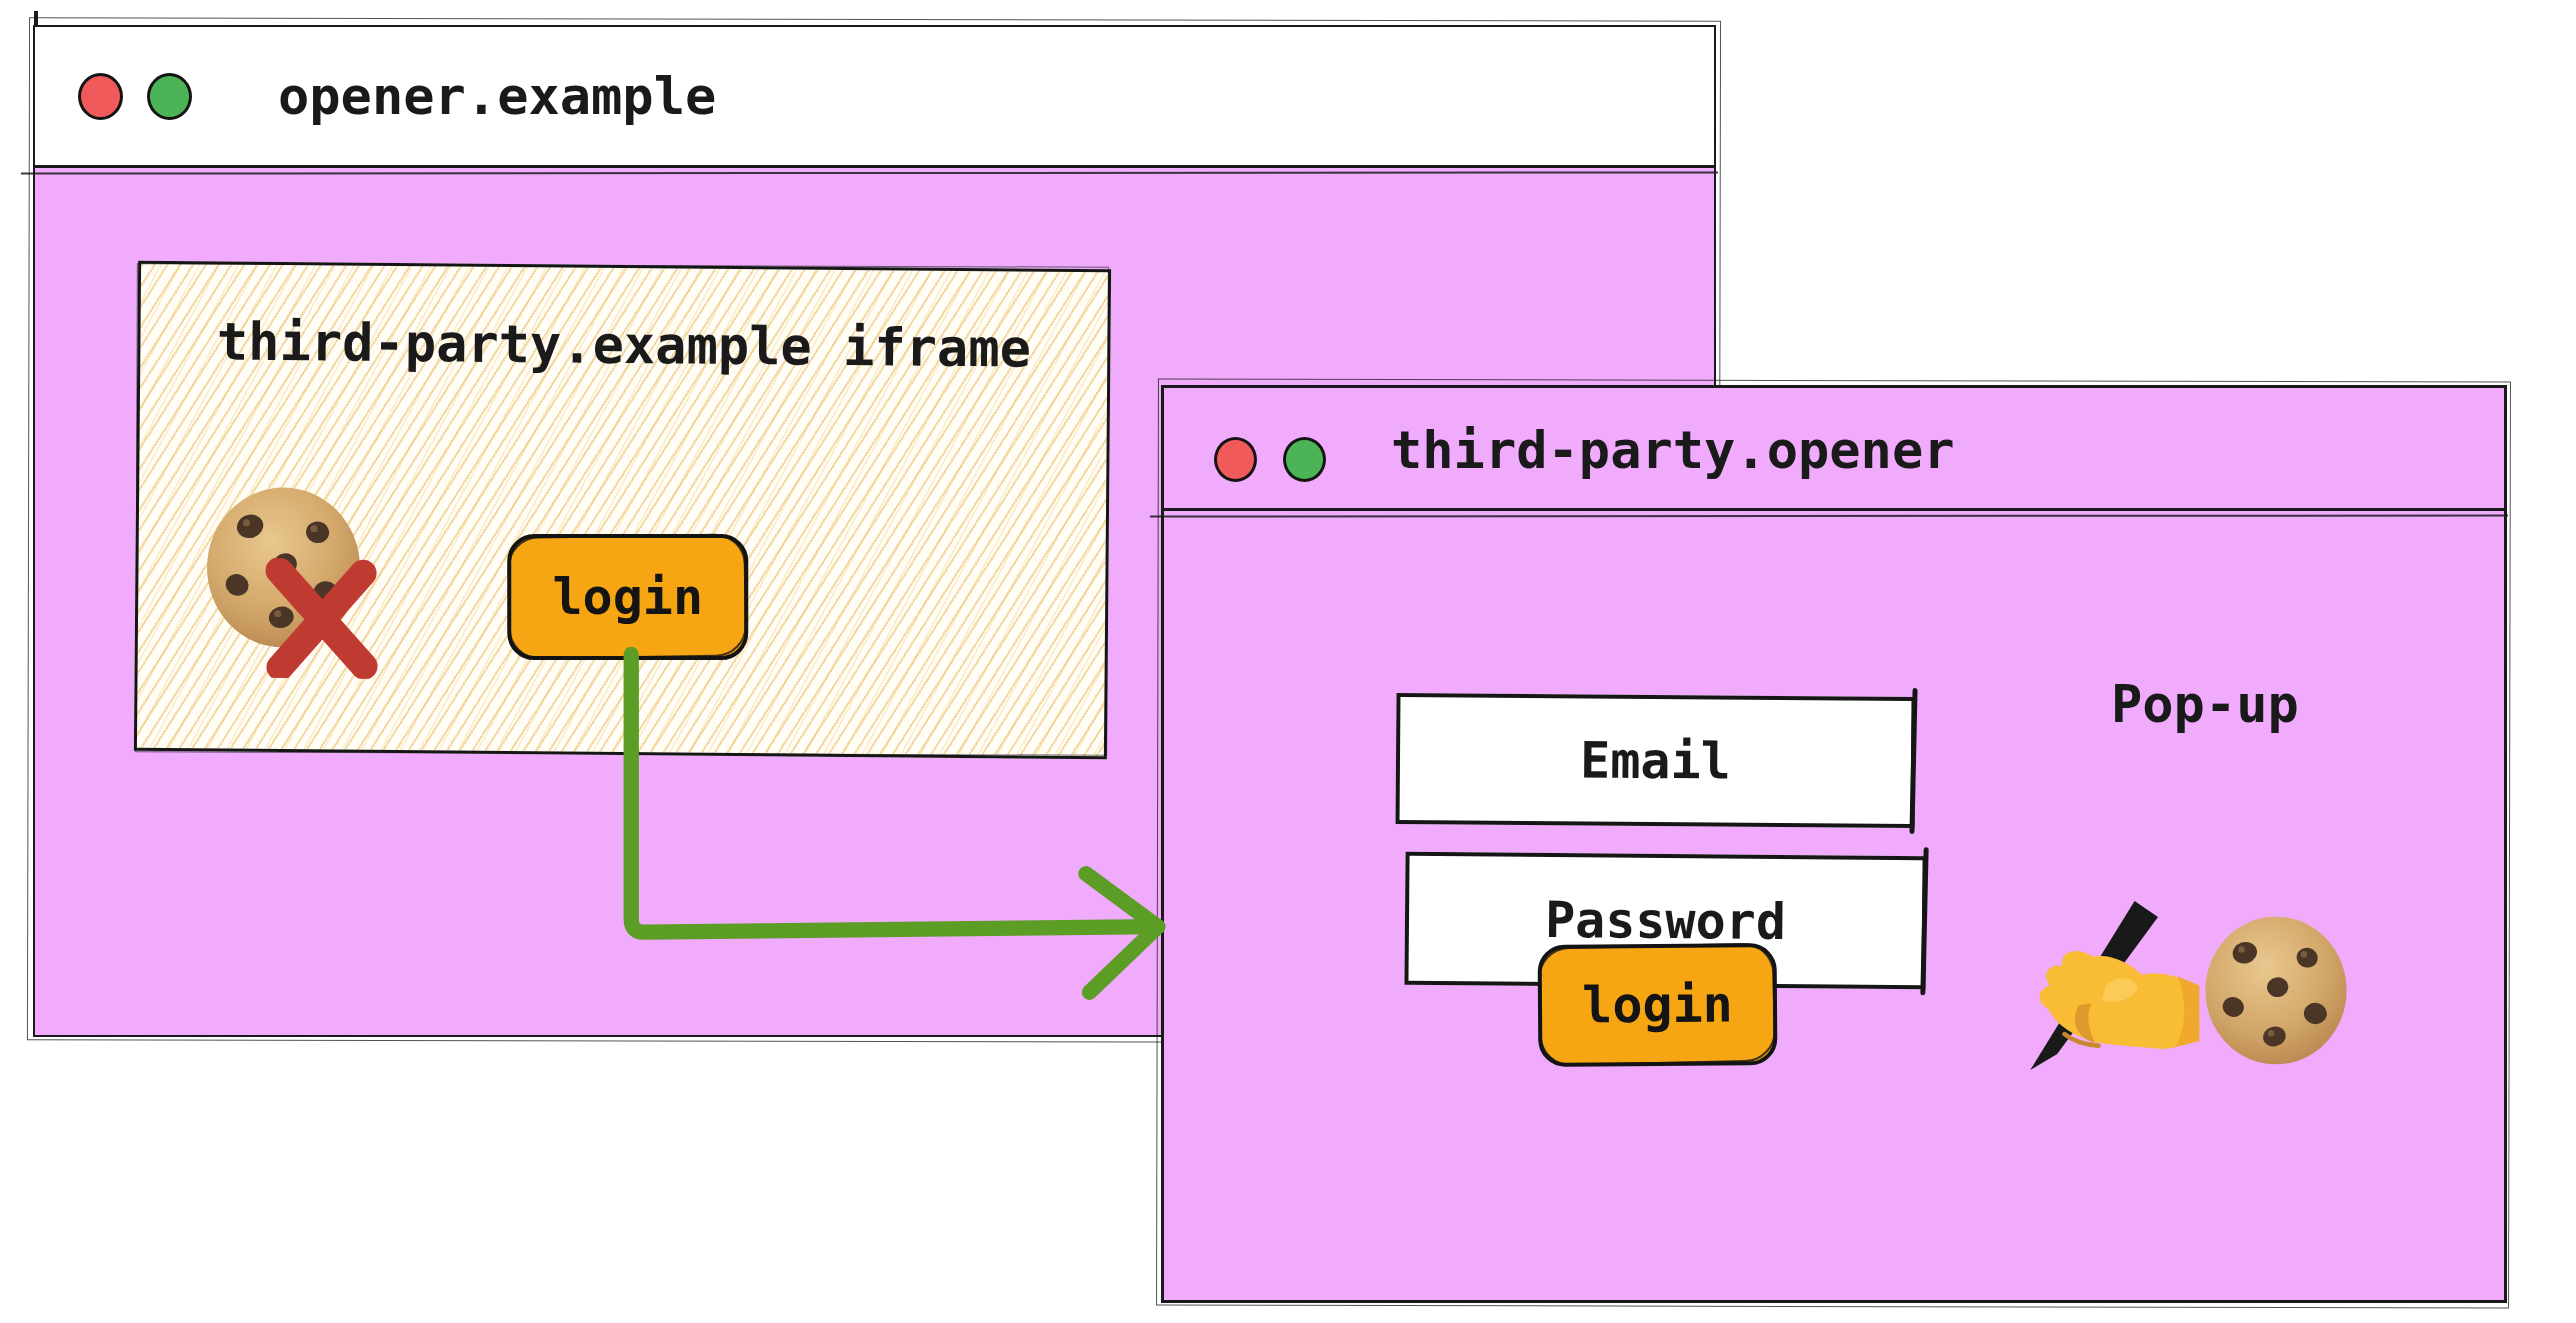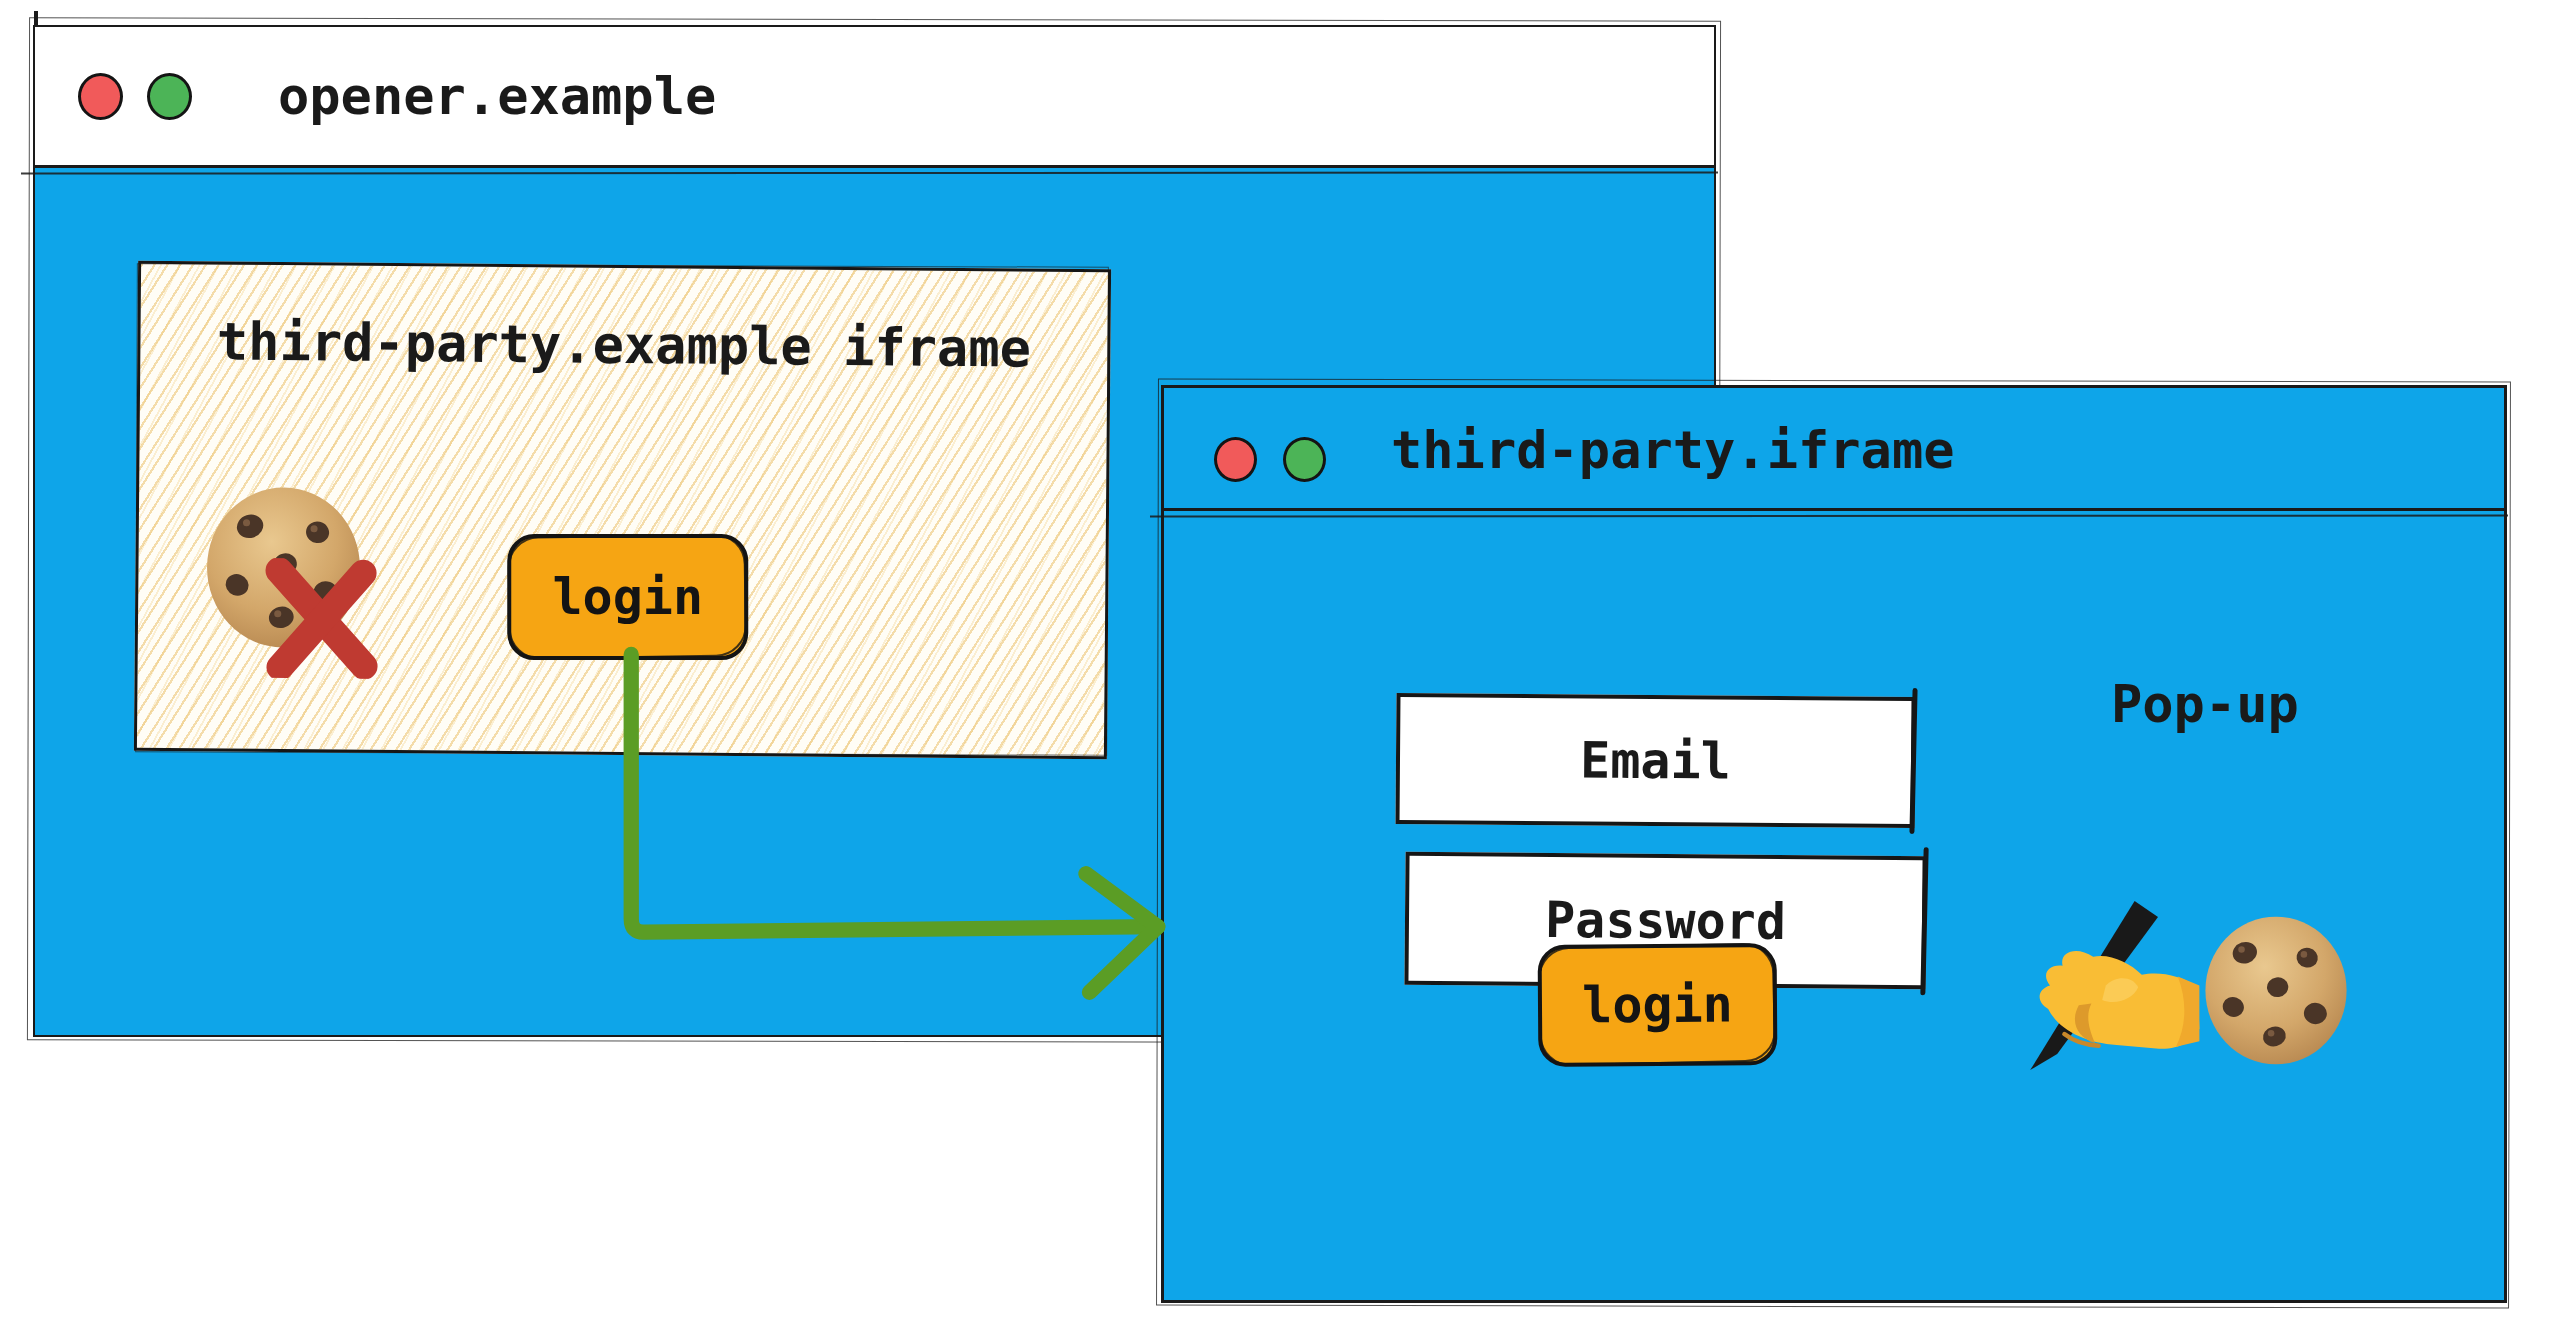--- a/index.html
+++ b/index.html
@@ -8,21 +8,21 @@
 
   
   .hatch{
     background:
       repeating-linear-gradient(122deg, rgba(235,193,108,.55) 0 2.2px, transparent 2.2px 10.8px),
       repeating-linear-gradient(118deg, rgba(242,210,140,.35) 0 1.8px, transparent 1.8px 17px),
       #fffdf6;
   }
 
   
-  .window{position:absolute;border:2.7px solid #1a1a1a;background:#0ea5e9;}
+  .window{position:absolute;border:2.7px solid #1a1a1a;background:#f0abfc;}
   .window::before{ 
     content:"";position:absolute;inset:-8px -6.3px -7.2px -7.2px;
     border:1.8px solid rgba(26,26,26,.75);transform:rotate(.12deg);pointer-events:none;
   }
   .titlebar{position:absolute;left:0;top:0;right:0;border-bottom:3.6px solid #1a1a1a;}
   .titlebar::after{ 
     content:"";position:absolute;left:-14.4px;right:-3.6px;bottom:-9px;height:1.8px;
     background:rgba(26,26,26,.85);transform:rotate(-.04deg);
   }
   .win-title{position:absolute;top:0;font-size:52px;font-weight:700;letter-spacing:0;white-space:nowrap;}
@@ -125,21 +125,21 @@
       </svg>
 
       <div class="login-btn" id="login-btn-iframe">login</div>
     </div>
   </div>
 
   <div class="window hatch" id="popup-window">
     <div class="titlebar">
       <div class="light" style="left:50px;top:49px;width:43px;height:45px;background:#f15a5a;"></div>
       <div class="light" style="left:119px;top:49px;width:43px;height:45px;background:#4cb457;"></div>
-      <div class="win-title">third-party.iframe</div>
+      <div class="win-title">third-party.opener</div>
     </div>
 
     <div id="popup-label">Pop-up</div>
 
     <div class="sketch-field" id="email-field">Email</div>
     <div class="sketch-field" id="password-field">Password</div>
 
     <div class="login-btn" id="login-btn-popup">login</div>
 
     <svg class="icon" id="writing-hand" viewBox="0 0 200 192">

